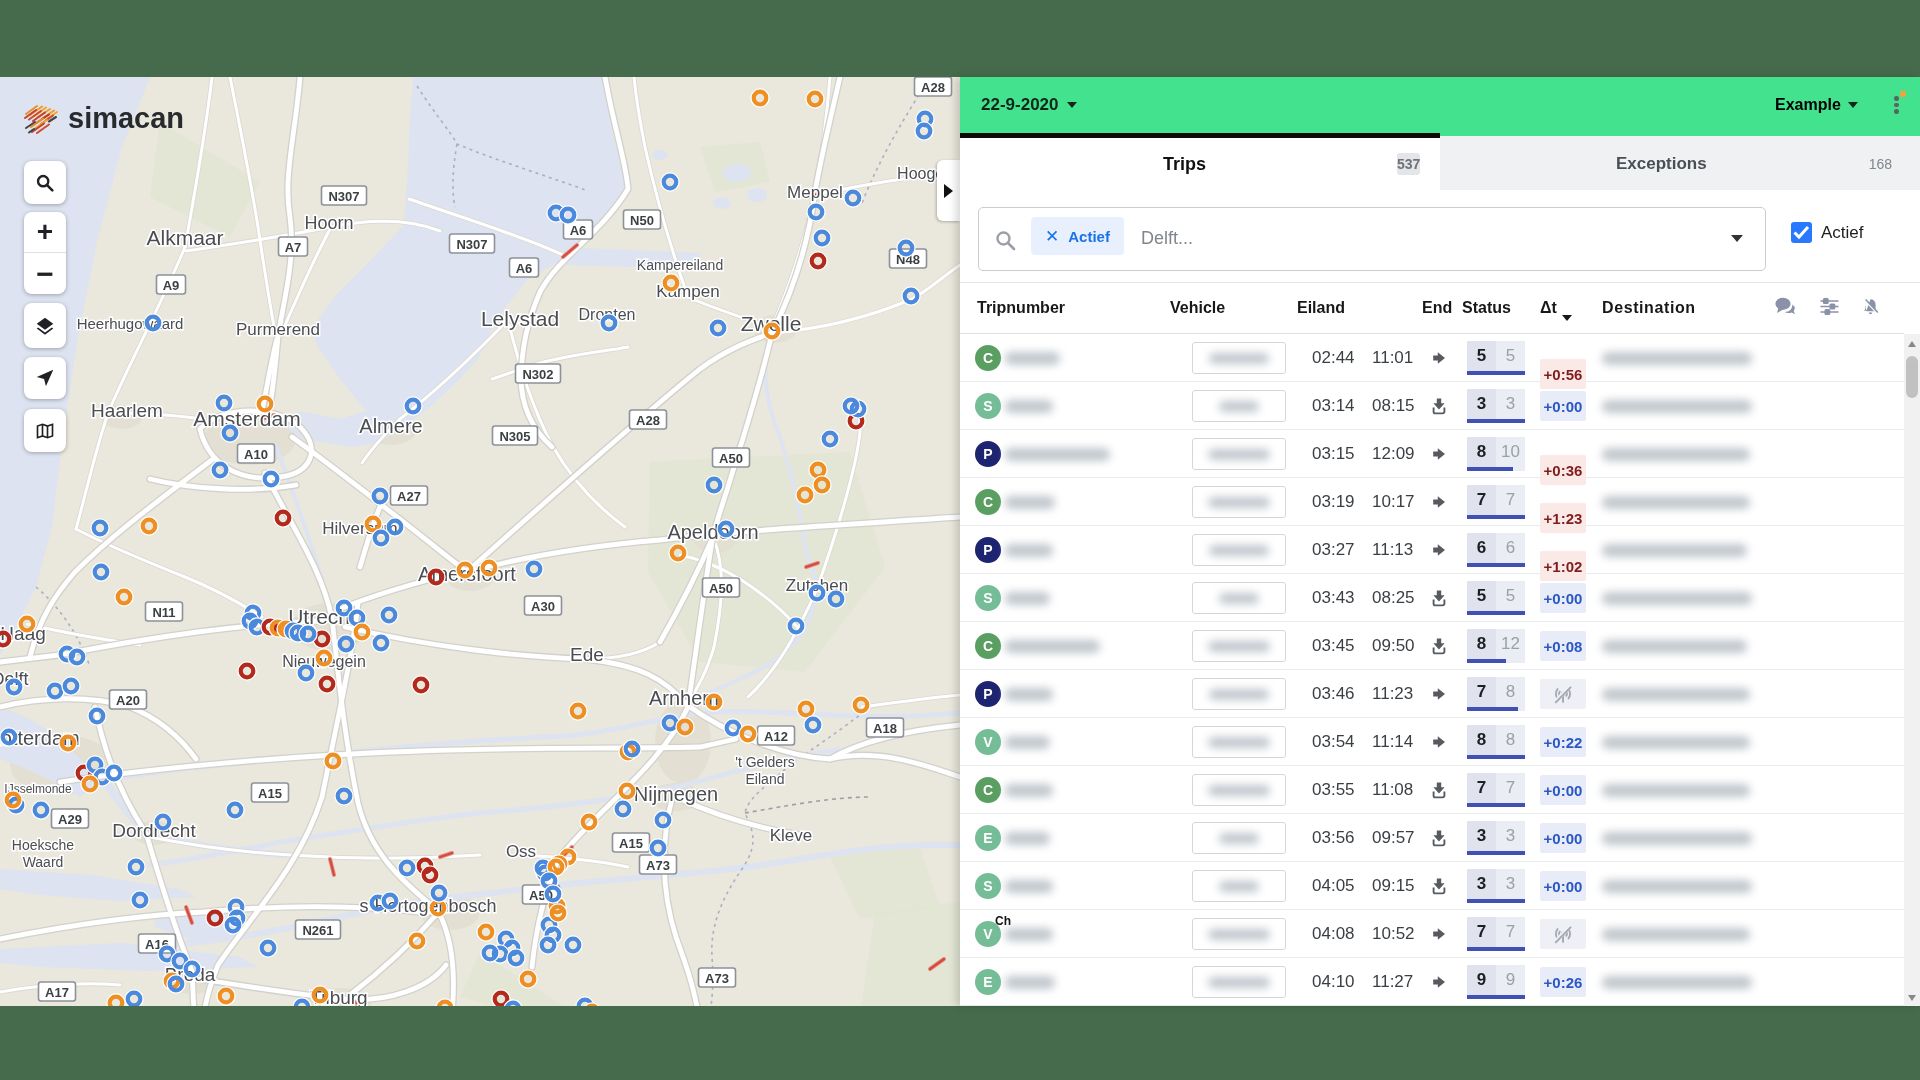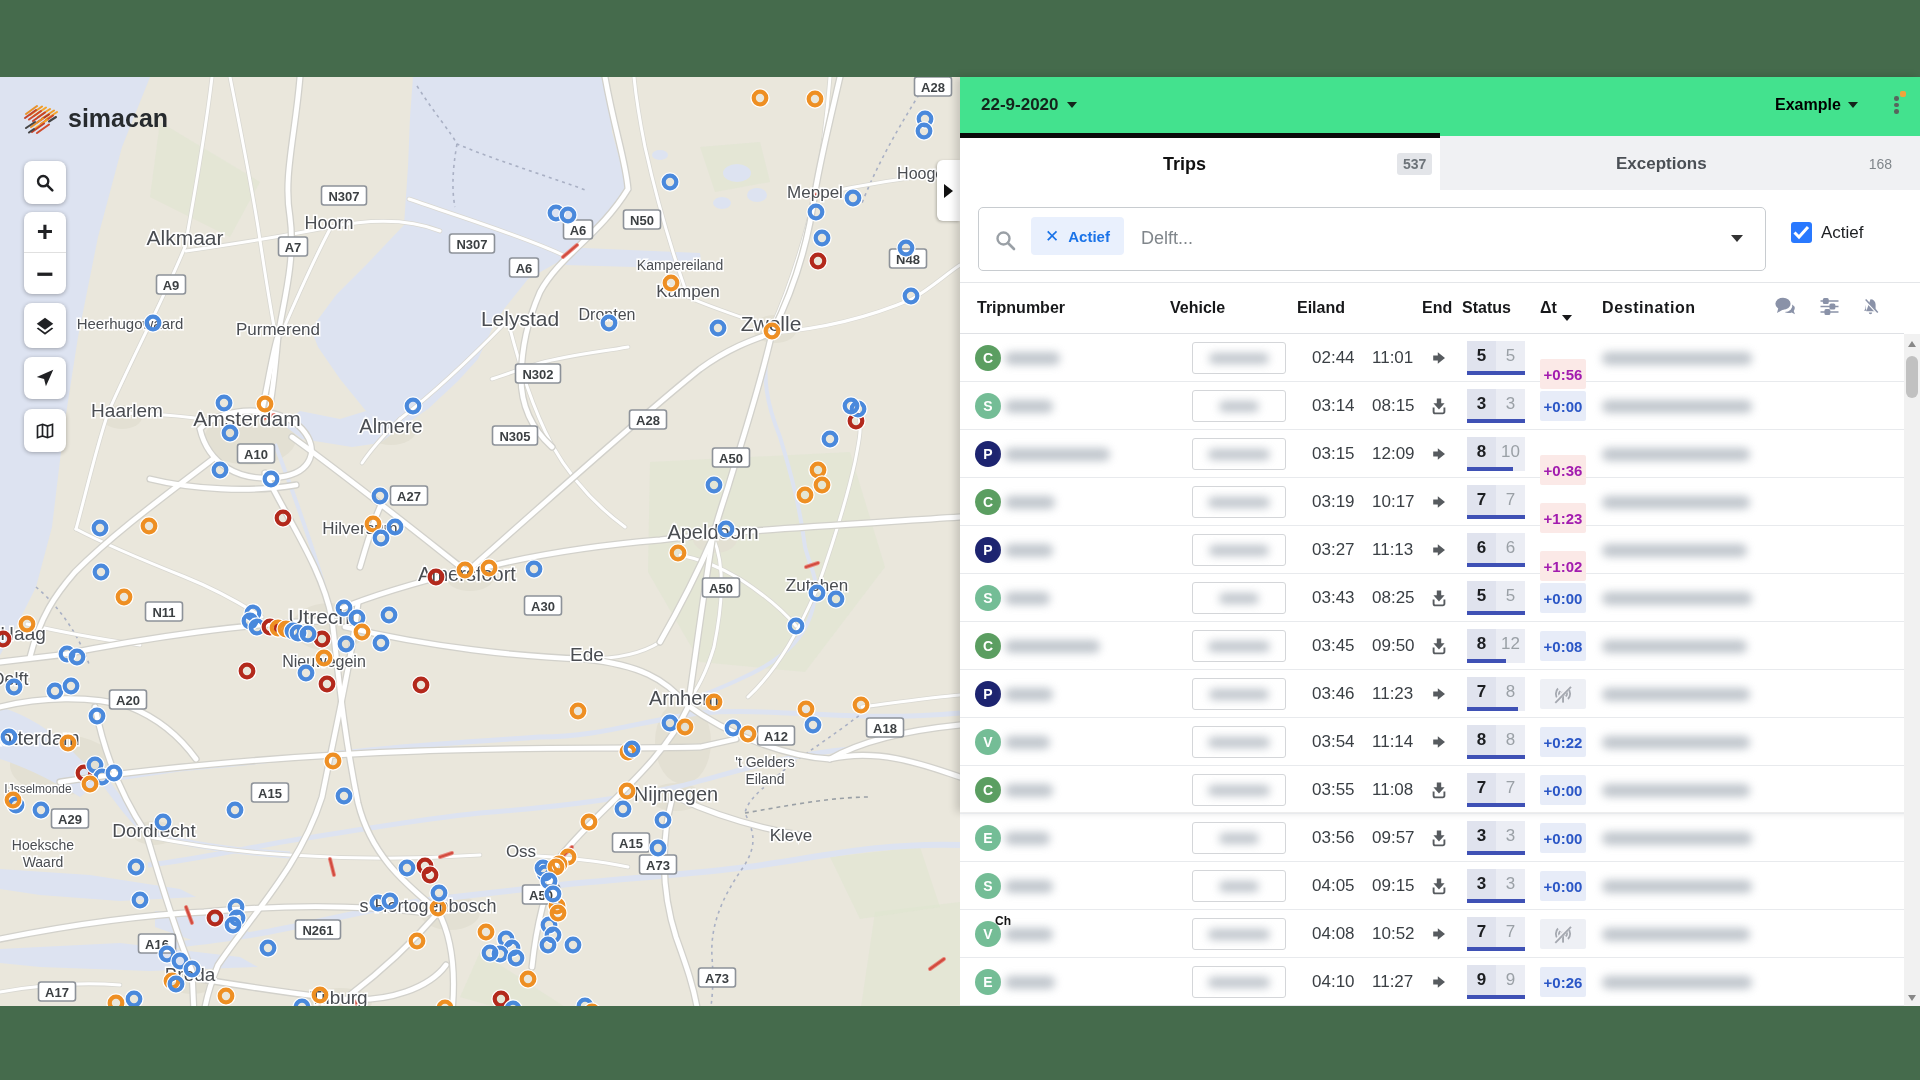--- a/index.html
+++ b/index.html
@@ -1,37 +1,37 @@
 <!DOCTYPE html>
 <html><head><meta charset="utf-8"><title>Simacan Control Tower</title>
 <style>
 * { margin:0; padding:0; box-sizing:border-box; }
 html,body { width:1920px; height:1080px; overflow:hidden; background:#456b4c; font-family:"Liberation Sans", sans-serif; }
 .stage { position:absolute; top:77px; left:0; width:1920px; height:929px; background:#fff; }
 .mapwrap { position:absolute; left:0; top:0; width:960px; height:929px; overflow:hidden; }
 .logo { position:absolute; left:23px; top:24px; display:flex; align-items:center; }
-.logo .txt { font-size:25px; font-weight:bold; color:#272b2e; letter-spacing:0px; margin-left:9px; margin-top:1px; }
+.logo .txt { font-size:29px; font-weight:bold; color:#272b2e; letter-spacing:0px; margin-left:9px; margin-top:1px; }
 .mbtn { position:absolute; left:24px; width:42px; background:#fff; border-radius:8px; box-shadow:0 1px 4px rgba(0,0,0,.3); display:flex; flex-direction:column; align-items:center; justify-content:center; }
 .mbtn .cell { height:41px; width:42px; display:flex; align-items:center; justify-content:center; }
 .plusminus { font-size:28px; font-weight:bold; color:#202124; line-height:1; }
 .handle { position:absolute; left:937px; top:83px; width:23px; height:61px; background:#fff; border-radius:6px 0 0 6px; box-shadow:-1px 1px 3px rgba(0,0,0,.25); display:flex; align-items:center; justify-content:center; }
 .handle .tri { width:0; height:0; border-left:9px solid #111; border-top:7px solid transparent; border-bottom:7px solid transparent; }
-.panel { position:absolute; left:960px; top:0; width:960px; height:735px; background:#fff; box-shadow:-4px 0 8px rgba(0,0,0,0.16); }
+.panel { position:absolute; left:960px; top:0; width:960px; height:929px; background:#fff; box-shadow:-4px 0 8px rgba(0,0,0,0.16); }
 .phead { position:absolute; left:0; top:0; width:960px; height:56px; background:#43e28e; display:flex; align-items:center; }
 .pdate { font-size:17px; font-weight:bold; color:#14251c; margin-left:21px; }
 .caret { display:inline-block; width:0; height:0; border-left:5.5px solid transparent; border-right:5.5px solid transparent; border-top:6.5px solid #14251c; margin-left:8px; vertical-align:middle; margin-bottom:2px; }
 .pexample { position:absolute; left:815px; font-size:16px; font-weight:bold; color:#000000; }
 .pdots { position:absolute; left:930px; top:0px; width:20px; height:40px; }
 .pdots i { position:absolute; left:4px; width:4.6px; height:4.6px; border-radius:50%; background:#57655d; }
 .pdots .orange { position:absolute; left:10px; top:14px; width:6px; height:6px; border-radius:2px; background:#f0a43c; }
 .tabs { position:absolute; top:56px; left:0; width:960px; height:57px; }
 .tab-l { position:absolute; left:0; top:0; width:480px; height:57px; background:#fff; border-top:5px solid #0a0a0a; }
 .tab-r { position:absolute; left:480px; top:0; width:480px; height:57px; background:#f0f1f3; border-top:3px solid #43e28e; }
 .tab-l .t { position:absolute; left:203px; top:16px; font-size:18px; font-weight:bold; color:#111; }
-.tab-l .badge { position:absolute; left:437px; top:15px; background:#e3e5e9; color:#6d7379; font-size:14px; font-weight:bold; padding:3px 6px; border-radius:3px; }
+.tab-l .badge { position:absolute; left:437px; top:15px; background:#e3e5e9; color:#6d7379; font-size:14px; font-weight:bold; padding:3px 0; border-radius:3px; }
 .tab-r .t { position:absolute; left:176px; top:18px; font-size:17px; font-weight:bold; color:#4a4f55; }
 .tab-r .n { position:absolute; right:28px; top:20px; font-size:14px; color:#80868b; }
 .searchrow { position:absolute; top:113px; left:0; width:960px; height:93px; background:#fff; border-bottom:1px solid #e4e6e9; }
 .sbox { position:absolute; left:18px; top:17px; width:788px; height:64px; border:1px solid #c8ccd0; border-radius:5px; background:#fff; }
 .sbox .mag { position:absolute; left:14px; top:20px; }
 .schip { position:absolute; left:52px; top:9px; height:38px; background:#e9f0fd; border-radius:4px; display:flex; align-items:center; padding:0 14px; color:#1a73e8; font-size:15px; font-weight:bold; }
 .schip .x { font-size:17px; margin-right:9px; font-weight:normal; }
 .sbox .ph { position:absolute; left:162px; top:20px; font-size:18px; color:#80868b; }
 .sbox .dd { position:absolute; right:22px; top:27px; width:0; height:0; border-left:6px solid transparent; border-right:6px solid transparent; border-top:7px solid #333; }
 .ck { position:absolute; left:831px; top:32px; width:21px; height:21px; background:#2979ff; border-radius:3px; }
@@ -52,21 +52,21 @@
 .c-start { left:352px; width:40px; font-size:17px; color:#3a3f44; }
 .c-end { left:412px; width:40px; font-size:17px; color:#3a3f44; }
 .c-mic { left:469px; }
 .c-status { left:507px; }
 .stwrap { position:relative; width:58px; height:34px; background:#ebedf4; }
 .stwrap .s1 { position:absolute; left:0; top:0; width:29px; height:30px; background:#e0e3ee; color:#1c1e21; font-weight:bold; font-size:17px; display:flex; align-items:center; justify-content:center; }
 .stwrap .s2 { position:absolute; right:0; top:0; width:29px; height:30px; color:#9aa0a6; font-size:17px; display:flex; align-items:center; justify-content:center; }
 .stwrap .sbar { position:absolute; left:0; bottom:0; height:4px; background:#3f51b5; }
 .c-dt { left:578px; width:50px; justify-content:center; }
 .chip { height:30px; min-width:46px; display:flex; align-items:center; justify-content:center; border-radius:2px; font-size:15px; font-weight:bold; padding:0 4px; }
-.chip-r { background:#fbe9e7; color:#a21caf;margin-top:32px; }
+.chip-r { background:#fbe9e7; color:#7f1d1d;margin-top:32px; }
 .chip-b { background:#e7ecf8; color:#2a56c6; }
 .chip-g { background:#eef0f5; }
 .c-dest { left:642px; }
 .hicons { position:absolute; }
 .scroll { position:absolute; left:944px; top:257px; width:16px; height:672px; background:#f1f1f1; }
 .scroll .thumb { position:absolute; left:2px; top:22px; width:12px; height:42px; background:#c1c1c1; border-radius:6px; }
 .scroll .up { position:absolute; left:4px; top:7px; width:0; height:0; border-left:4px solid transparent; border-right:4px solid transparent; border-bottom:6px solid #888; }
 .scroll .dn { position:absolute; left:4px; bottom:5px; width:0; height:0; border-left:4px solid transparent; border-right:4px solid transparent; border-top:6px solid #888; }
 </style></head>
 <body>

